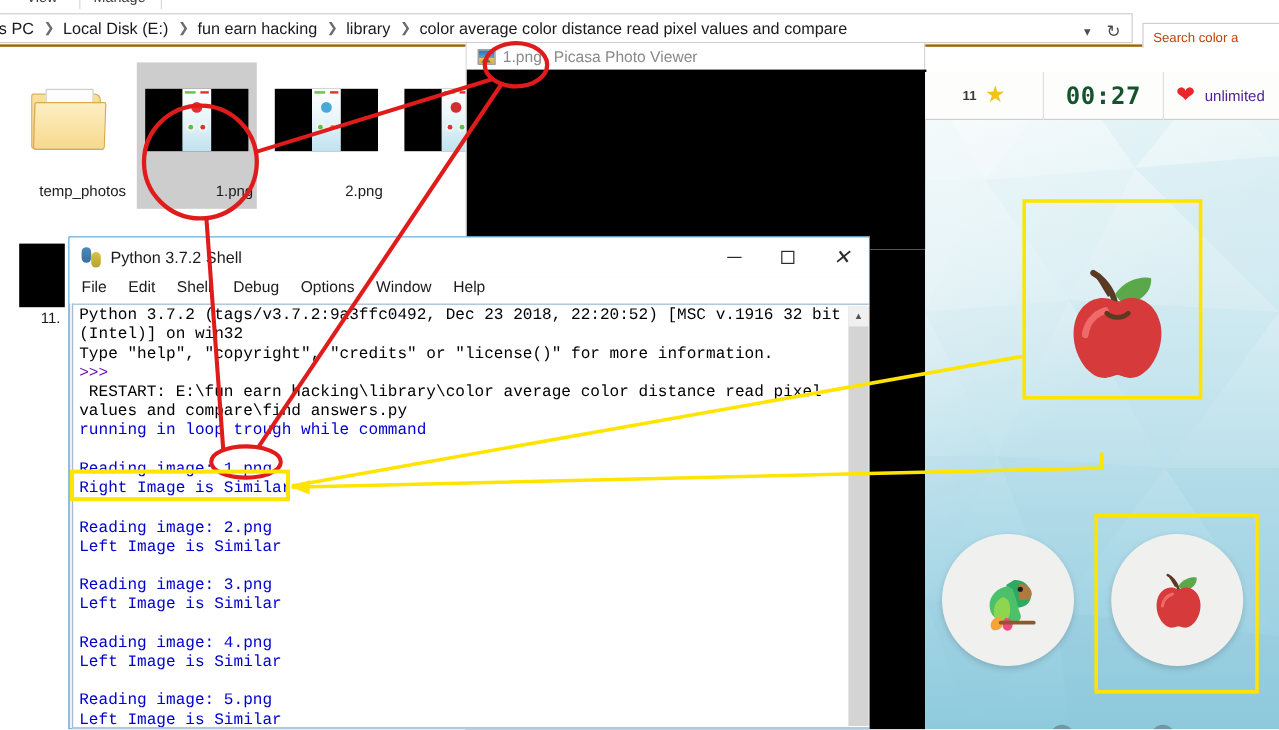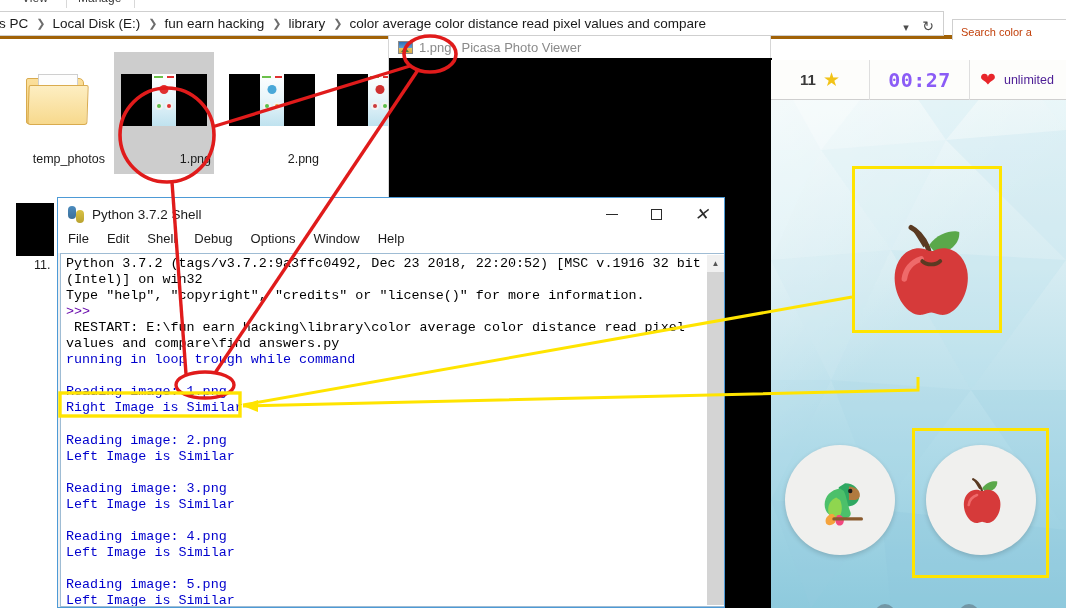--- a/index.html
+++ b/index.html
@@ -22,21 +22,21 @@
     font-size: 12px; color: #3b3b3b; white-space: nowrap;
   }
   .ribbon-tab.t0 { left: 22px; }
   .ribbon-tab.t1 { left: 78px; }
   .ribbon-sep { position: absolute; top: -8px; width: 1px; height: 16px; background: #d8d8d8; }
   .ribbon-sep.s0 { left: 66px; }
   .ribbon-sep.s1 { left: 134px; }
 
   .addressbar {
     position: absolute; left: 0; top: 8px; width: 1066px; height: 31px;
-    background: #ffffff; border-bottom: 4px solid #a16207;
+    background: #ffffff; border-bottom: 2px solid #a16207;
   }
   .crumbbox {
     position: absolute; left: -8px; top: 3px; width: 952px; height: 25px;
     border: 1px solid #cfcfcf; background: #fff;
     display: flex; align-items: center; padding-left: 6px;
   }
   .crumb { font-size: 13.5px; color: #1a1a1a; white-space: nowrap; }
   .crumb-sep {
     font-size: 11px; color: #6d6d6d; margin: 0 7px 0 8px; user-select: none;
   }
@@ -217,25 +217,25 @@
     position: absolute; left: 0; top: 0; width: 295px; height: 40px;
     background: #fdfdfb; display: flex; align-items: center;
     border-bottom: 1px solid #cfcfcf;
   }
   .hud-cell {
     height: 40px; display: flex; align-items: center; justify-content: center; gap: 7px;
   }
   .hud-cell.c0 { width: 98px; }
   .hud-cell.c1 { width: 101px; border-left: 1px solid #dedede; border-right: 1px solid #dedede; }
   .hud-cell.c2 { width: 94px; gap: 8px; }
-  .hud-score { font-size: 15px; color: #3a3a3a; font-weight: 600; }
+  .hud-score { font-size: 11px; color: #3a3a3a; font-weight: 600; }
   .star { font-size: 19px; color: #f2c317; line-height: 1; }
   .timer {
     font-family: "DejaVu Sans Mono", monospace;
-    font-size: 20px; font-weight: 700; color: #8b5cf6; letter-spacing: 0.5px;
+    font-size: 20px; font-weight: 700; color: #14532d; letter-spacing: 0.5px;
   }
   .heart { color: #e8262b; font-size: 19px; line-height: 1; }
   .hud-unlimited { font-size: 12.5px; color: #4c1d95; }
 
   .prompt-box {
     position: absolute; left: 81px; top: 106px; width: 150px; height: 167px;
     border: 3px solid #ffe400;
   }
   .apple-big { position: absolute; left: 18px; top: 45px; width: 112px; height: 112px; }
 

